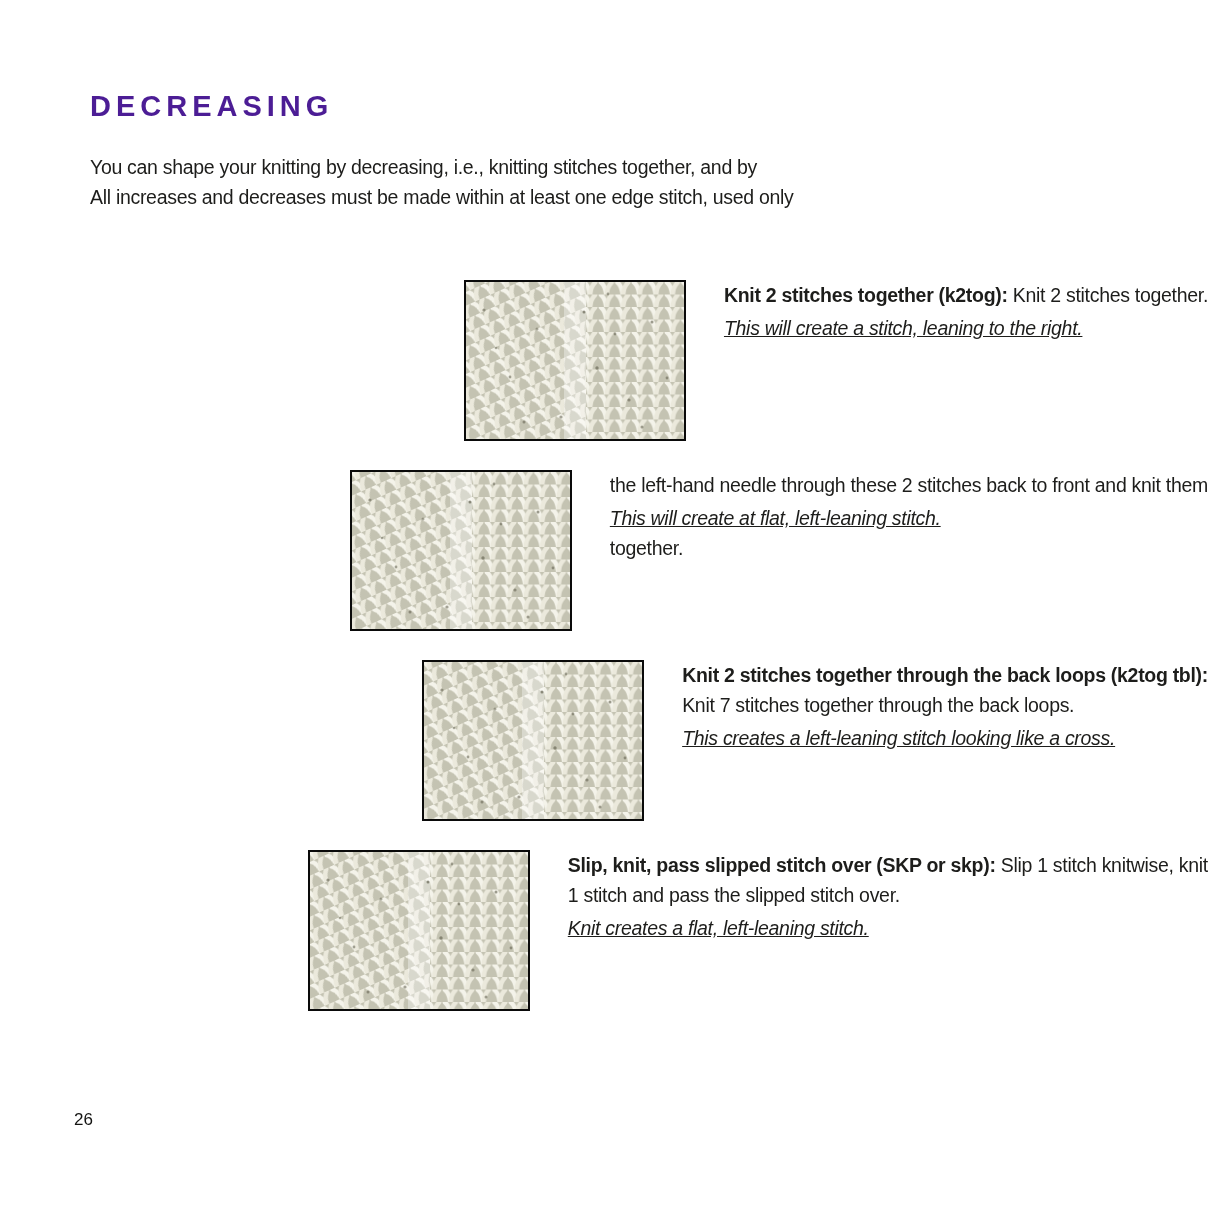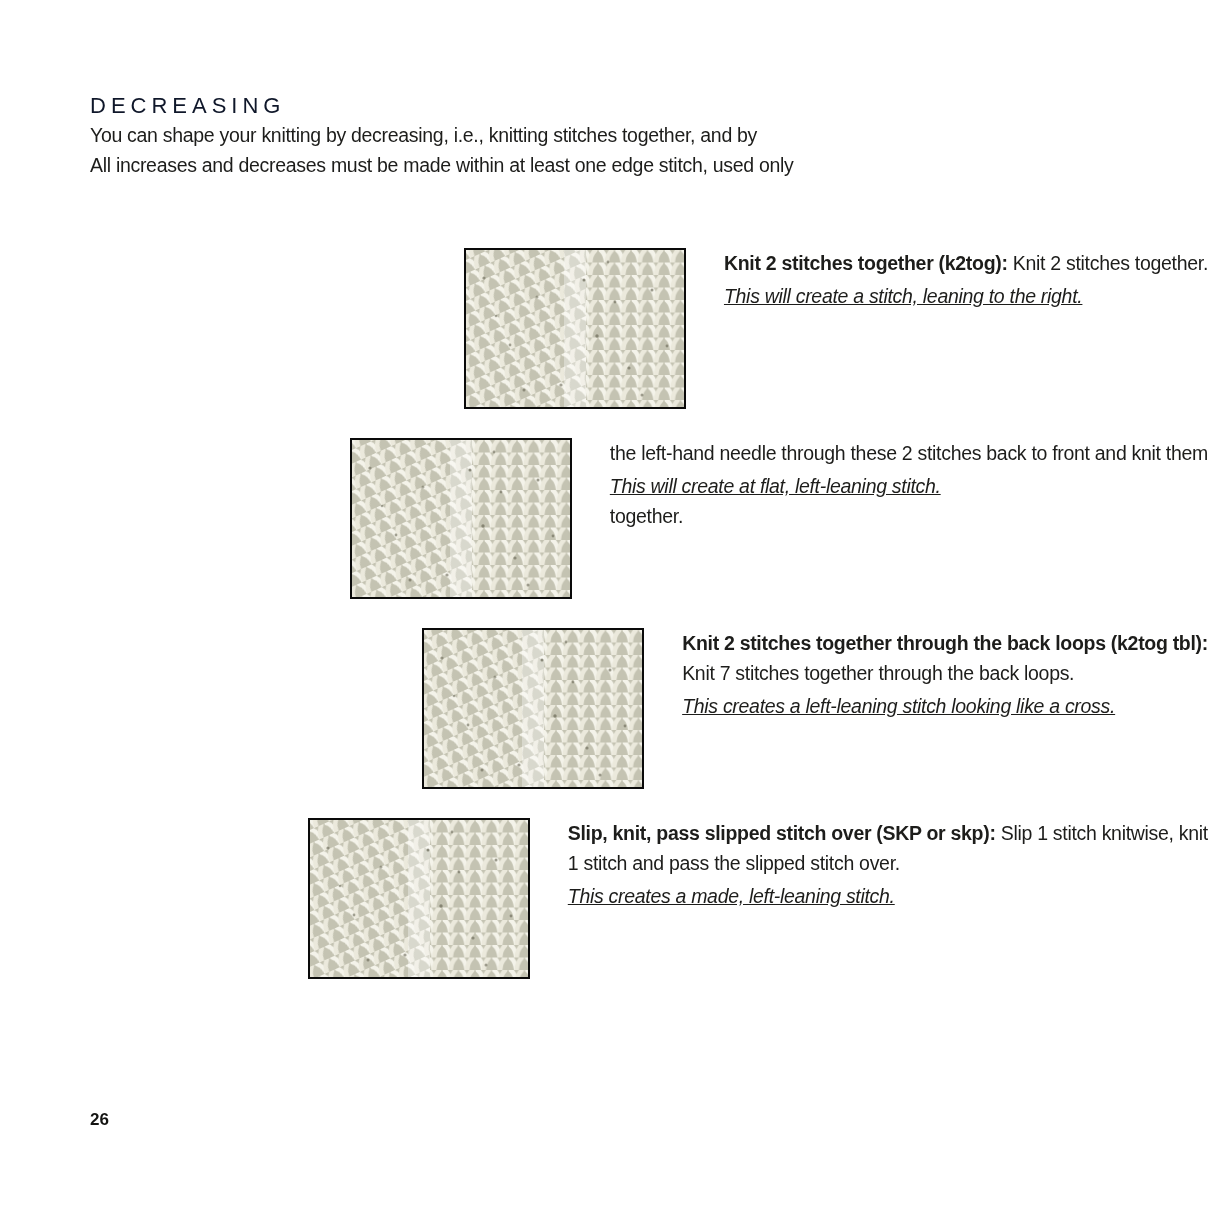--- a/index.html
+++ b/index.html
@@ -6,44 +6,44 @@
   body {
     width:1208px; height:1206px;
     font-family:"Liberation Sans", sans-serif;
     color:#1d1d1b;
     position:relative;
     overflow:hidden;
   }
   .page { padding:92px 0 0 90px; box-sizing:border-box; height:100%; position:relative; }
 
   h1.title {
-    margin:0; font-size:22px; font-weight:normal; letter-spacing:5px;
-    color:#0f172a; line-height:28px;
+    margin:0; font-size:29px; font-weight:bold; letter-spacing:5px;
+    color:#4c1d95; line-height:28px;
   }
 
-  .intro { font-size:19.5px; line-height:30px; letter-spacing:-0.3px; }
+  .intro { margin-top:32px; font-size:19.5px; line-height:30px; letter-spacing:-0.3px; }
   .line { white-space:nowrap; }
   .b { font-weight:bold; }
   .i { font-style:italic;text-decoration:underline; }
 
   .entries { margin-top:68px; }
   .row { display:flex; align-items:flex-start; margin-bottom:29px;justify-content:flex-end; }
   .photo {
     width:218px; height:157px; flex:none;
     border:2px solid #0a0a0a; background:#d6d5c6;
   }
   .photo svg { display:block; width:100%; height:100%; }
   .txt {
     margin-left:38px; font-size:19.5px; line-height:30px; letter-spacing:-0.3px;
     padding-top:0;
   }
   .txt p { margin:0; }
   .txt p.note { margin-top:3px; }
 
-  .pageno { position:absolute; left:90px; top:1110px; font-size:17px; font-weight:bold; color:#141412; }
+  .pageno { position:absolute; left:74px; top:1110px; font-size:17px; font-weight:normal; color:#141412; }
 
   .defs-holder { position:absolute; width:0; height:0; overflow:hidden; }
 </style>
 </head>
 <body>
 
 <svg class="defs-holder" aria-hidden="true">
   <defs>
     <pattern id="knitV" width="16.5" height="12.5" patternUnits="userSpaceOnUse">
       <rect width="16.5" height="12.5" fill="#c4c3b2"></rect>
@@ -135,20 +135,20 @@
 
     <div class="row">
       <div class="photo">
         <svg viewBox="0 0 218 157" preserveAspectRatio="none">
             <use href="#swatchArt" xlink:href="#swatchArt"></use>
           </svg>
       </div>
       <div class="txt">
         <p class="line"><span class="b">Slip, knit, pass slipped stitch over (SKP or skp):</span><span> Slip 1 stitch knitwise, knit</span></p>
         <p class="line">1 stitch and pass the slipped stitch over.</p>
-        <p class="line i note">This creates a made, left-leaning stitch.</p>
+        <p class="line i note">Knit creates a flat, left-leaning stitch.</p>
       </div>
     </div>
 
   </div>
 
   <div class="pageno">26</div>
 </div>
 
 </body></html>

